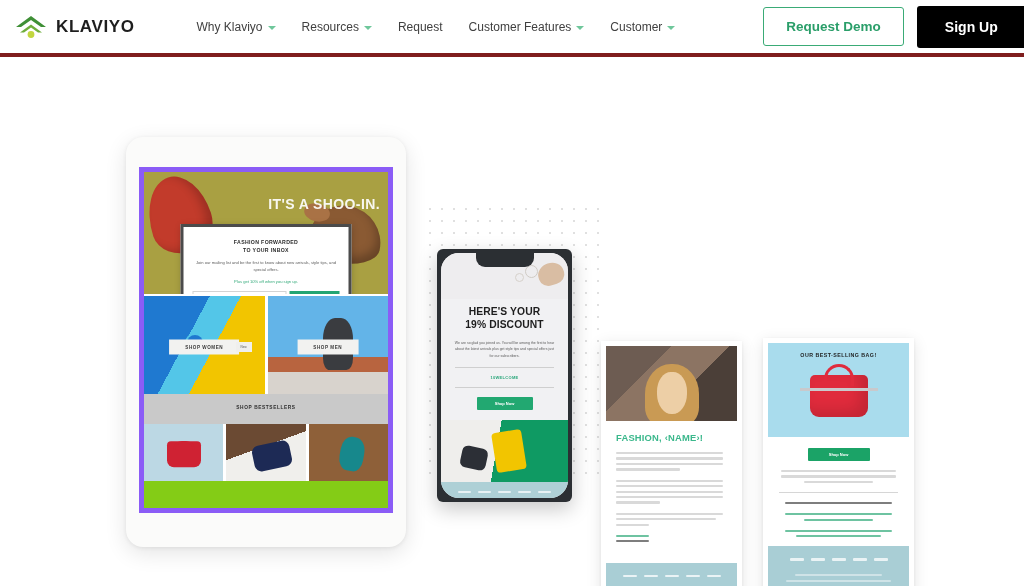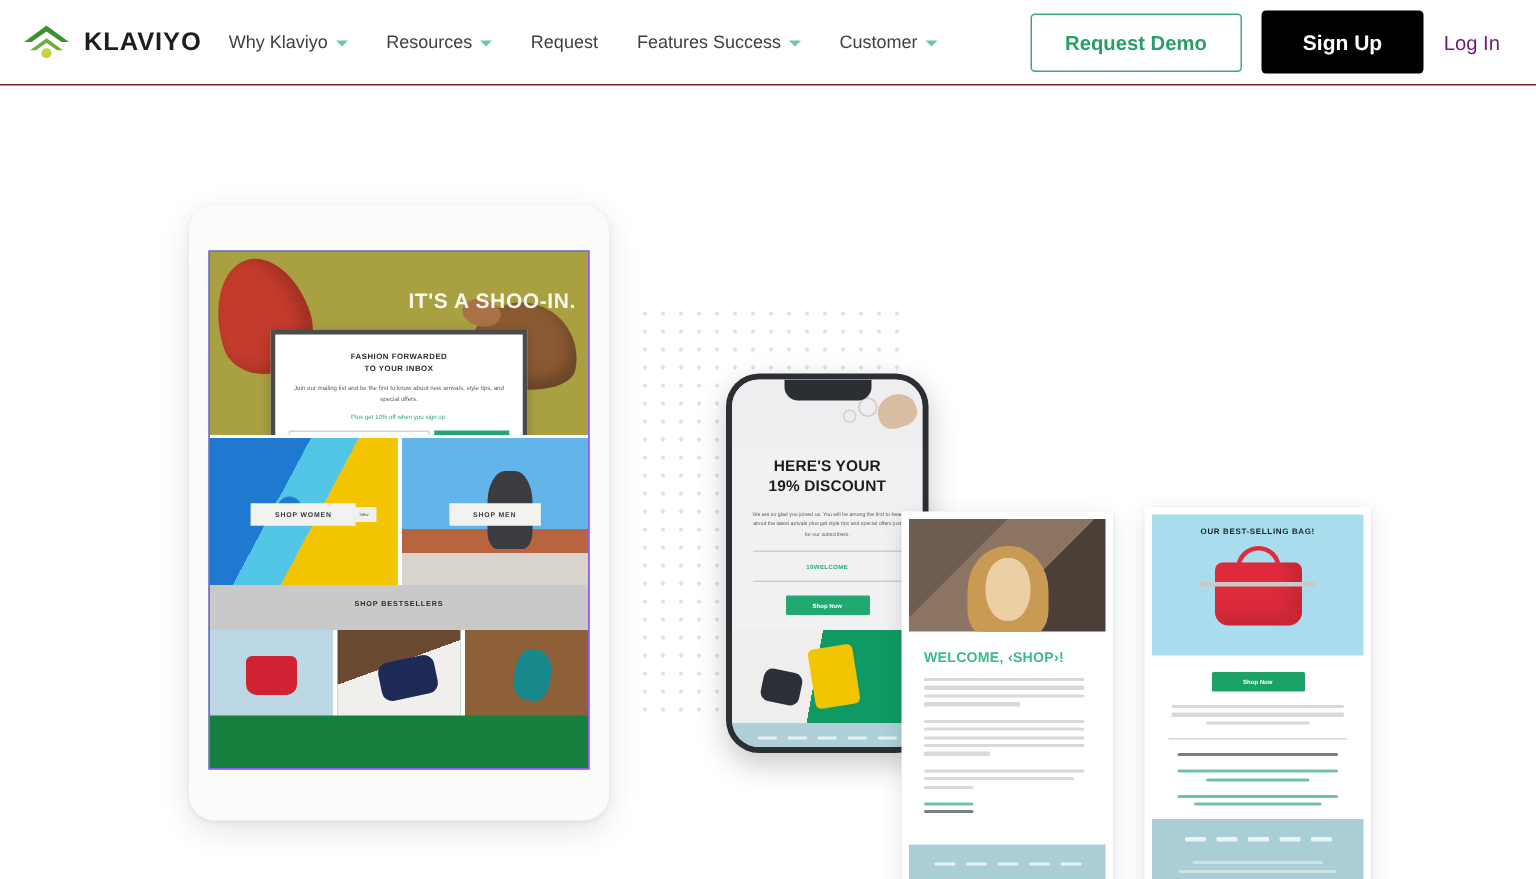--- a/index.html
+++ b/index.html
@@ -8,21 +8,22 @@
     font-family: "Liberation Sans", sans-serif;
     background: #ffffff; overflow: hidden;
   }
   .page { position: relative; width: 1024px; height: 586px; background:#fff; }
 
   
   .header {
     position: relative; height: 57px; width: 100%;
     background:#fff; display:flex; align-items:center;
     padding: 0 24px 0 14px; z-index: 30;
-    border-bottom: 1px solid #7f1d1d;
+    border-bottom: 4px solid #7f1d1d;
+    gap: 44px;
   }
   .brand { display:flex; align-items:center; gap:8px; margin-right:18px; flex:none; }
   .brand-mark { width:34px; height:26px; position:relative; flex:none; }
   .brand-name {
     font-size:17px; font-weight:bold; letter-spacing:0.6px;
     color:#1e1e1e;
   }
   .nav { display:flex; align-items:center; gap:26px; flex:none; }
   .nav-item {
     display:flex; align-items:center; gap:5px;
@@ -57,22 +58,22 @@
   }
 
   
   .tablet {
     position:absolute; left:126px; top:80px; width:280px; height:410px;
     background:#fbfbfa; border-radius:17px;
     box-shadow: 0 6px 22px rgba(0,0,0,.11), 0 1px 4px rgba(0,0,0,.07);
     padding:30px 13px 34px 13px;
   }
   .tablet-screen {
-    width:100%; height:100%; background:#15803d; overflow:hidden;
-    border:1px solid #8b5cf6; position:relative;
+    width:100%; height:100%; background:#84cc16; overflow:hidden;
+    border:5px solid #8b5cf6; position:relative;
   }
   .t-hero { position:relative; height:122px; background:#a9a042; overflow:hidden; }
   .t-hero-title {
     position:absolute; right:8px; top:24px; font-size:14px; font-weight:bold;
     color:#ffffff; letter-spacing:.4px; opacity:.92; white-space:nowrap;
   }
   .shoe-red {
     position:absolute; left:4px; top:4px; width:62px; height:78px;
     background:#c23b2b; border-radius:52% 48% 46% 54% / 66% 60% 40% 34%;
     transform: rotate(-18deg); box-shadow: inset -6px -4px 10px rgba(0,0,0,.2);
@@ -157,23 +158,22 @@
   }
   .t-prod-shoe { background: linear-gradient(150deg,#8e6039 0 100%); }
   .t-prod-shoe:after {
     content:''; position:absolute; left:40%; top:22%; width:24px; height:34px;
     background:#17888c; border-radius:40% 44% 36% 40%; transform:rotate(10deg);
   }
 
   
   .phone {
     position:absolute; left:437px; top:192px; width:135px; height:253px;
-    background:#2b2f33; border-radius:22px; padding:4px;
+    background:#2b2f33; border-radius:6px; padding:4px;
     box-shadow:0 7px 20px rgba(0,0,0,.22);
-    margin-left:47px;
   }
   .phone-screen {
     position:relative; width:100%; height:100%; background:#f1f1f3;
     border-radius:18px; overflow:hidden;
   }
   .phone-notch {
     position:absolute; left:50%; top:0; transform:translateX(-50%);
     width:58px; height:14px; background:#2b2f33;
     border-radius:0 0 9px 9px; z-index:6;
   }
@@ -318,21 +318,21 @@
         <span class="caret"></span>
       </div>
       <div class="nav-item">
         <span>Resources</span>
         <span class="caret"></span>
       </div>
       <div class="nav-item">
         <span>Request</span>
       </div>
       <div class="nav-item">
-        <span>Features Success</span>
+        <span>Customer Features</span>
         <span class="caret"></span>
       </div>
       <div class="nav-item">
         <span>Customer</span>
         <span class="caret"></span>
       </div>
     </div>
 
     <div class="header-spacer"></div>
 
@@ -423,21 +423,21 @@
 
         </div>
       </div>
     </div>
 
     <div class="email email-a">
       <div class="em-photo">
         <div class="em-face"></div>
       </div>
       <div class="em-body">
-        <div class="em-welcome">WELCOME, ‹SHOP›!</div>
+        <div class="em-welcome">FASHION, ‹NAME›!</div>
 
         <div class="em-para">
           <div class="em-line w96"></div>
           <div class="em-line w96"></div>
           <div class="em-line w96"></div>
           <div class="em-line w58"></div>
         </div>
         <div class="em-para">
           <div class="em-line w96"></div>
           <div class="em-line w96"></div>

